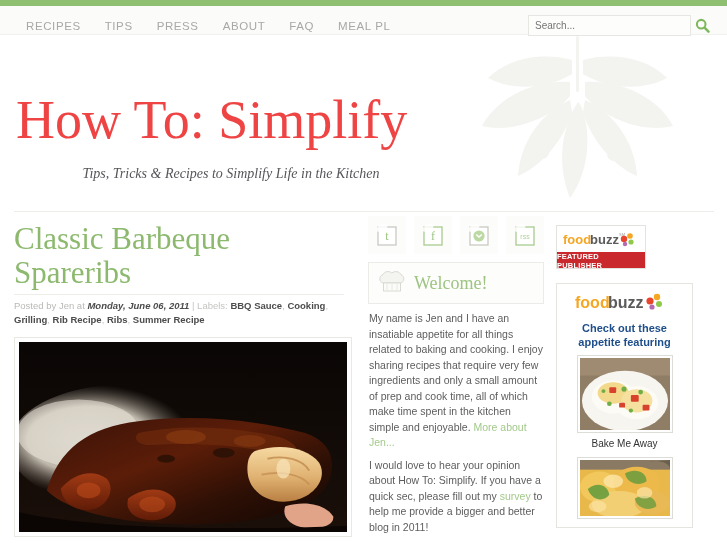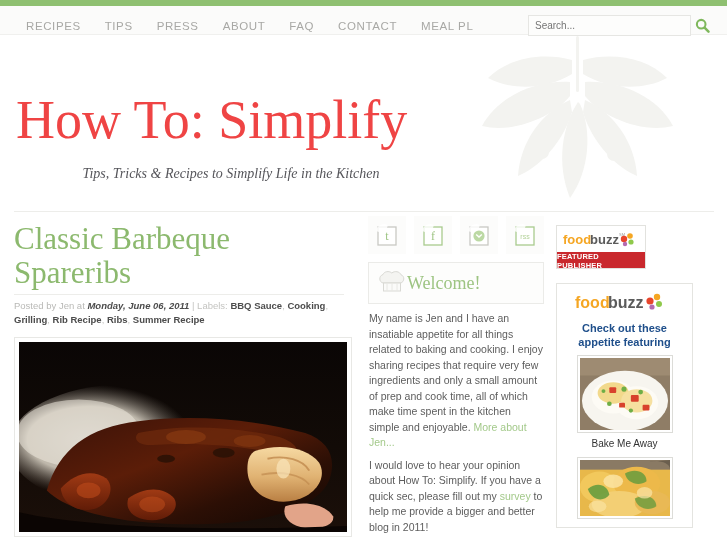--- a/index.html
+++ b/index.html
@@ -154,20 +154,21 @@
     background: #fcfcfb;
     display: flex; align-items: center; justify-content: center;
     cursor: pointer;
   }
   .widget-head {
     border: 1px solid #ebebe8;
     background: #fdfdfc;
     height: 42px;
     display: flex; align-items: center;
     padding-left: 8px;
+    gap: 7px;
   }
   .widget-head-title {
     font-family: "Liberation Serif", serif;
     font-size: 18px;
     color: #9dc482;
   }
   .widget-body {
     font-size: 10.5px;
     line-height: 15.5px;
     color: #5d5d5d;
@@ -238,21 +239,20 @@
 
 <div id="topbar"></div>
 
 <div id="navbar">
   <div id="navlist">
     <div class="navitem">RECIPES</div>
     <div class="navitem">TIPS</div>
     <div class="navitem">PRESS</div>
     <div class="navitem">ABOUT</div>
     <div class="navitem">FAQ</div>
-    <div class="navitem">CONTACT</div>
     <div class="navitem">MEAL PL</div>
   </div>
 
   <div id="searchwrap">
     <input id="search-input" type="text" placeholder="Search..." style="">
     <div id="search-icon">
       <svg width="15" height="15" viewBox="0 0 16 16">
         <circle cx="6.6" cy="6.6" r="4.6" fill="none" stroke="#7fb85c" stroke-width="2.2"></circle>
         <line x1="10.2" y1="10.2" x2="14.4" y2="14.6" stroke="#7fb85c" stroke-width="2.6" stroke-linecap="round"></line>
       </svg>

